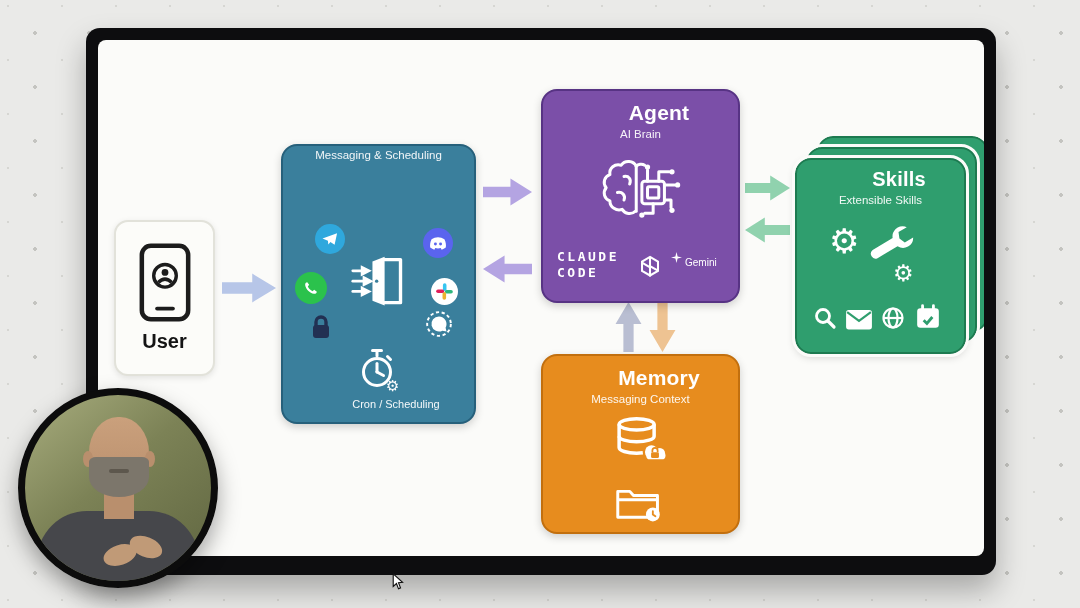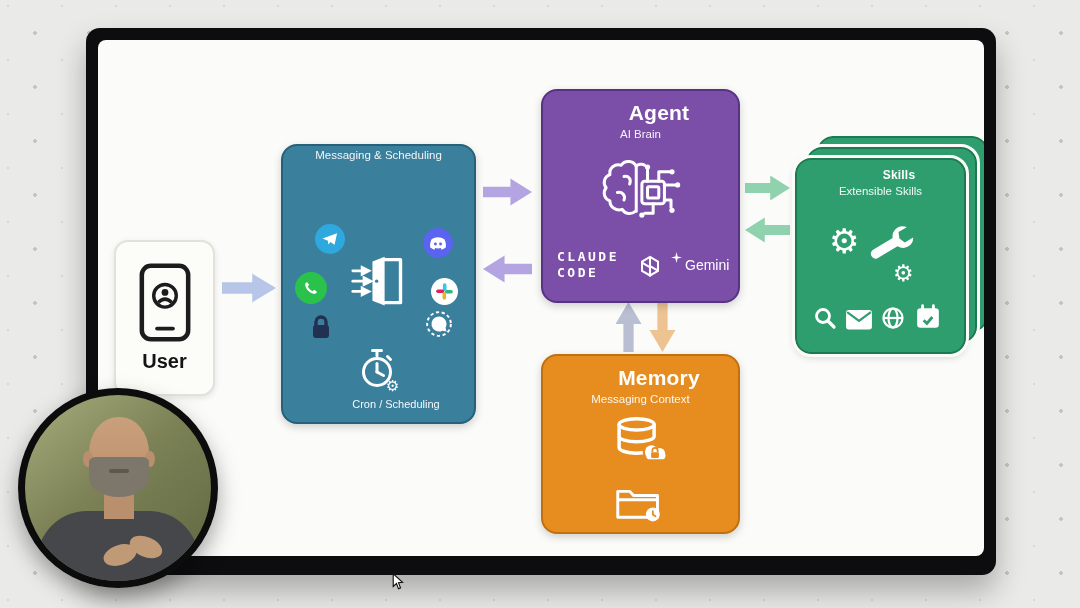--- a/index.html
+++ b/index.html
@@ -43,21 +43,21 @@
     background:var(--agent);border:2.5px solid var(--agent-border);}
   .memory{left:443px;top:314px;width:195px;height:176px;
     background:var(--memory);border:2.5px solid var(--memory-border);}
   .skills-card{position:absolute;width:167px;height:192px;border-radius:16px;
     background:var(--skills);border:2.5px solid var(--skills-border);
     outline:3px solid #fbfbf9;color:#fff;text-align:center;}
   .sk-main{left:697px;top:118px;z-index:3;box-shadow:0 3px 8px rgba(0,0,0,.18);}
   .sk-b1{left:708px;top:107px;z-index:2;}
   .sk-b2{left:719px;top:96px;z-index:1;}
   
-  .user-node{position:absolute;left:16px;top:200px;width:97px;height:152px;
+  .user-node{position:absolute;left:16px;top:180px;width:97px;height:152px;
     background:#fcfcf9;border:2px solid #e2e2da;border-radius:14px;
     box-shadow:0 2px 6px rgba(0,0,0,.10);
     display:flex;flex-direction:column;align-items:center;justify-content:center;gap:8px;}
   .user-label{font-size:20px;font-weight:bold;color:#141414;}
   
   .arrow{position:absolute;}
   .a-right{clip-path:polygon(0 31%,56% 31%,56% 2%,100% 50%,56% 98%,56% 69%,0 69%);}
   .a-left{clip-path:polygon(100% 31%,44% 31%,44% 2%,0 50%,44% 98%,44% 69%,100% 69%);}
   .a-up{clip-path:polygon(31% 100%,31% 44%,2% 44%,50% 0,98% 44%,69% 44%,69% 100%);}
   .a-down{clip-path:polygon(31% 0,31% 56%,2% 56%,50% 100%,98% 56%,69% 56%,69% 0);}
@@ -66,21 +66,21 @@
   .gw-footer{position:absolute;left:0;right:0;bottom:12px;font-size:11px;opacity:.95;padding-left:35px;}
   .gw-door{position:absolute;left:67px;top:108px;}
   .gw-cron{position:absolute;left:74px;top:200px;}
   
   .agent-brain{position:absolute;left:50px;top:62px;}
   .agent-logos{position:absolute;left:0;right:0;bottom:8px;height:48px;}
   .claude{position:absolute;left:14px;top:4px;text-align:left;
     font-family:"DejaVu Sans Mono",monospace;font-weight:bold;font-size:13px;
     line-height:1.2;letter-spacing:2.5px;}
   .openai{position:absolute;left:94px;top:9px;}
-  .gemini{position:absolute;left:128px;top:12px;font-size:14px;display:flex;align-items:flex-start;gap:3px;}
+  .gemini{position:absolute;left:128px;top:12px;font-size:10px;display:flex;align-items:flex-start;gap:3px;}
   .gemini svg{margin-top:-5px;}
   
   .skills-tools{position:absolute;left:30px;top:62px;width:110px;height:72px;}
   .gear{position:absolute;color:#fff;font-family:"DejaVu Sans",sans-serif;line-height:1;}
   .g1{left:2px;top:2px;font-size:34px;}
   .g2{left:66px;top:40px;font-size:23px;}
   .wrench{position:absolute;left:42px;top:-2px;transform:rotate(14deg);}
   .skills-row{position:absolute;left:0;right:0;top:144px;height:30px;}
   .skills-row>*{position:absolute;}
   
@@ -245,21 +245,21 @@
               <path d="M7 0 L8.4 5.6 L14 7 L8.4 8.4 L7 14 L5.6 8.4 L0 7 L5.6 5.6 Z" fill="#fff"></path>
             </svg>
           <span>Gemini</span>
         </div>
       </div>
     </div>
 
     <div class="skills-card sk-b2"></div>
     <div class="skills-card sk-b1"></div>
     <div class="skills-card sk-main">
-      <div class="node-title" style="font-size:12px;margin-top:8px;">Skills</div>
+      <div class="node-title" style="font-size:20px;margin-top:8px;">Skills</div>
       <div class="node-sub">Extensible Skills</div>
       <div class="skills-tools">
         <span class="gear g1">⚙</span>
         <svg class="wrench" width="46" viewBox="0 0 48 48">
           <path d="M33 4 a10.5 10.5 0 0 0 -9.6 14.8 L6.2 36 a5 5 0 0 0 7 7 L30.4 25.8 A10.5 10.5 0 0 0 44 13 l-7.2 7.2 -6.4 -2.6 -2.6 -6.4 L35 4.4 A10.5 10.5 0 0 0 33 4 Z" fill="#fff"></path>
         </svg>
         <span class="gear g2">⚙</span>
       </div>
       <div class="skills-row">
         <svg style="left:16px;top:2px;" width="24" viewBox="0 0 24 24">

